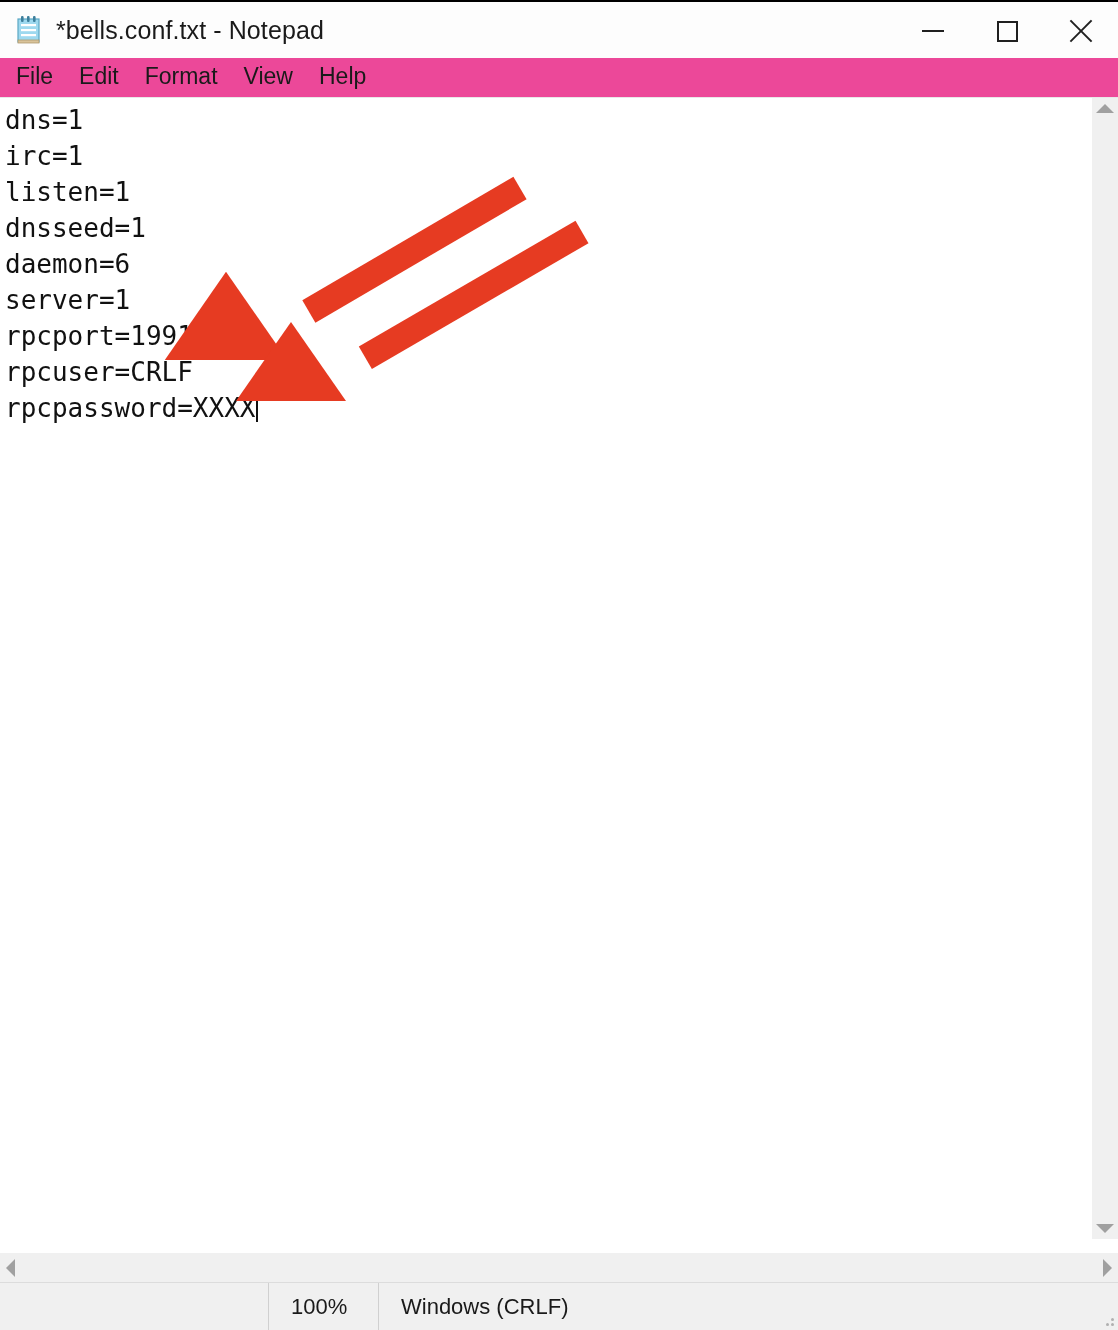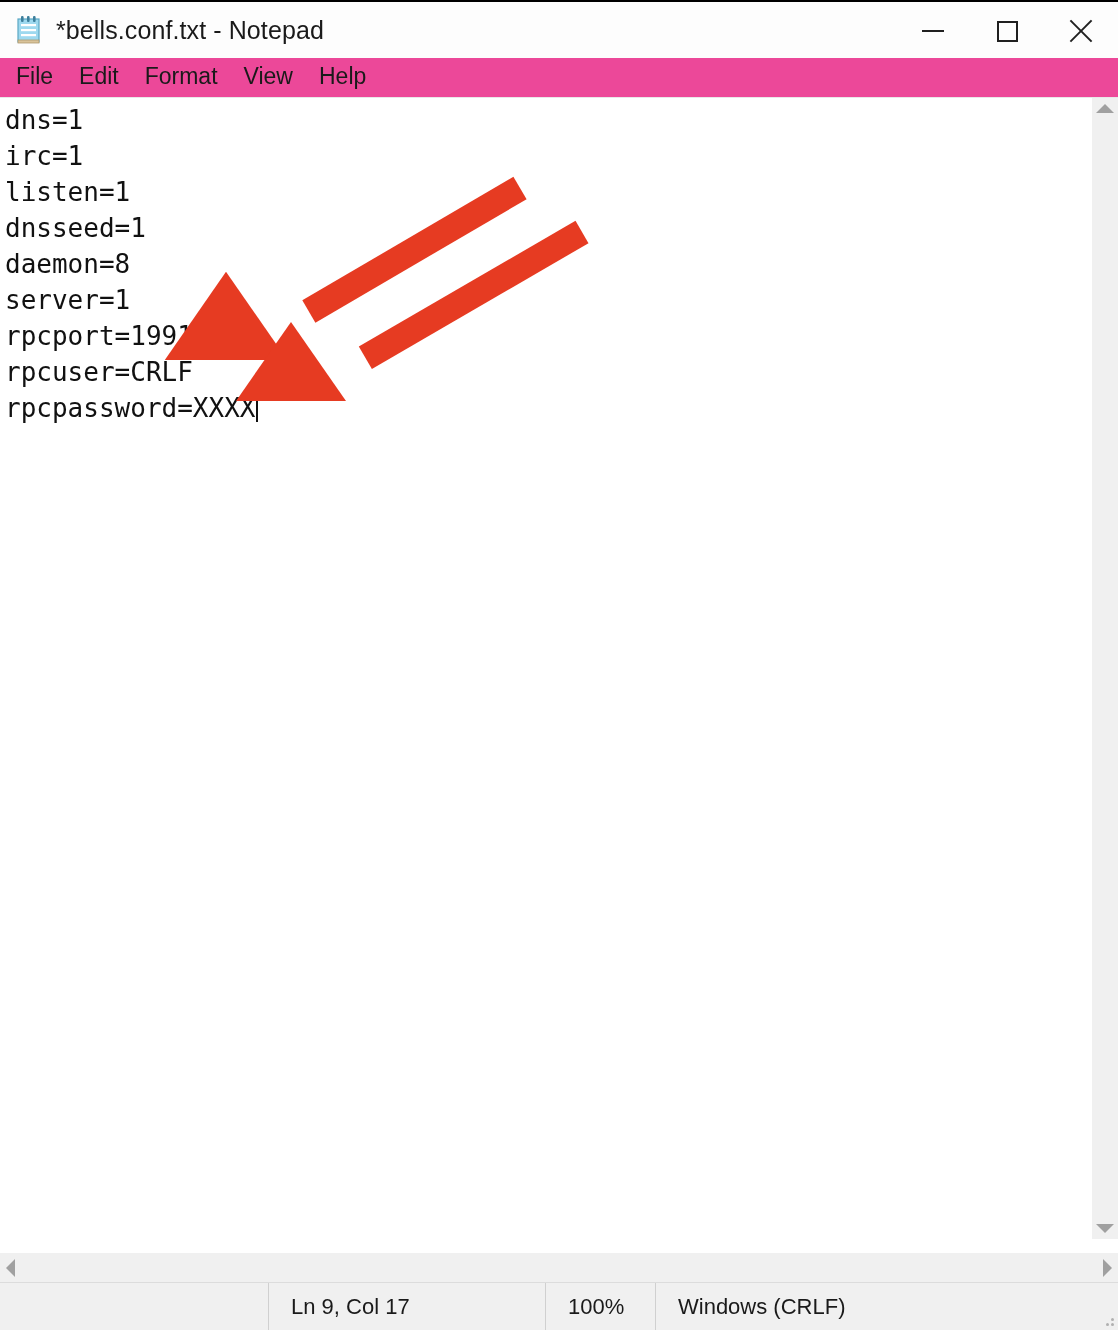--- a/index.html
+++ b/index.html
@@ -295,42 +295,41 @@
     <div class="menu-item">Help</div>
   </div>
 
   <div class="editor-wrap">
     <div class="editor-row">
       <div class="text-area">
         <div class="code-line">dns=1</div>
         <div class="code-line">irc=1</div>
         <div class="code-line">listen=1</div>
         <div class="code-line">dnsseed=1</div>
-        <div class="code-line">daemon=8</div>
+        <div class="code-line">daemon=6</div>
         <div class="code-line">server=1</div>
         <div class="code-line">rpcport=19918</div>
         <div class="code-line">rpcuser=CRLF</div>
         <div class="code-line"><span>rpcpassword=XXXX</span><span class="caret"></span></div>
       </div>
 
       <div class="vscroll">
         <div class="sb-arrow sb-up"></div>
         <div class="sb-arrow sb-down"></div>
       </div>
     </div>
 
     <div class="hscroll">
       <div class="sb-arrow sb-left"></div>
       <div class="sb-arrow sb-right"></div>
     </div>
   </div>
 
   <div class="statusbar">
     <div class="status-spacer"></div>
-    <div class="status-cell status-pos">Ln 9, Col 17</div>
     <div class="status-cell status-zoom">100%</div>
     <div class="status-cell status-eol">Windows (CRLF)</div>
     <div class="grip">
       <i style="right:0;bottom:0;"></i>
       <i style="right:5px;bottom:0;"></i>
       <i style="right:0;bottom:5px;"></i>
     </div>
   </div>
 
   <svg class="overlay" width="1118" height="1330" viewBox="0 0 1118 1330" xmlns="http://www.w3.org/2000/svg">

